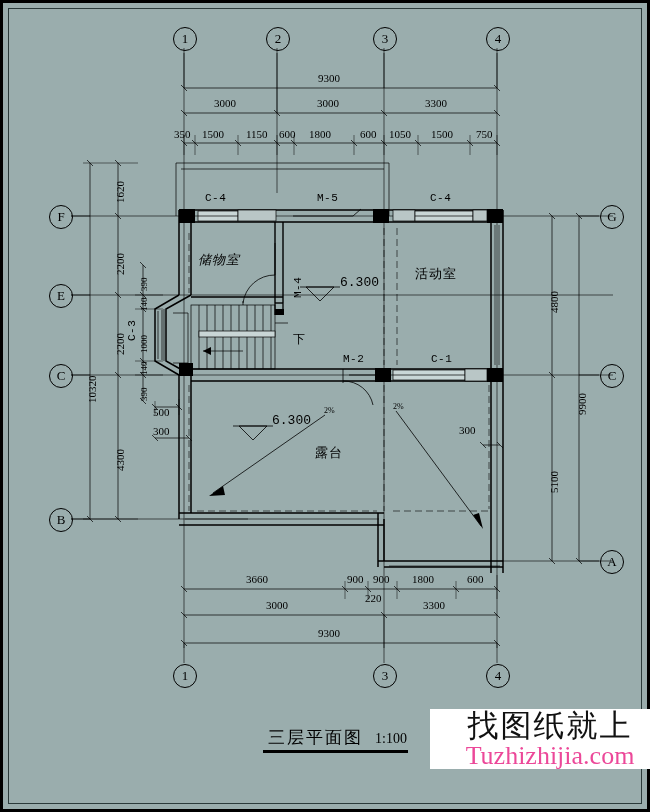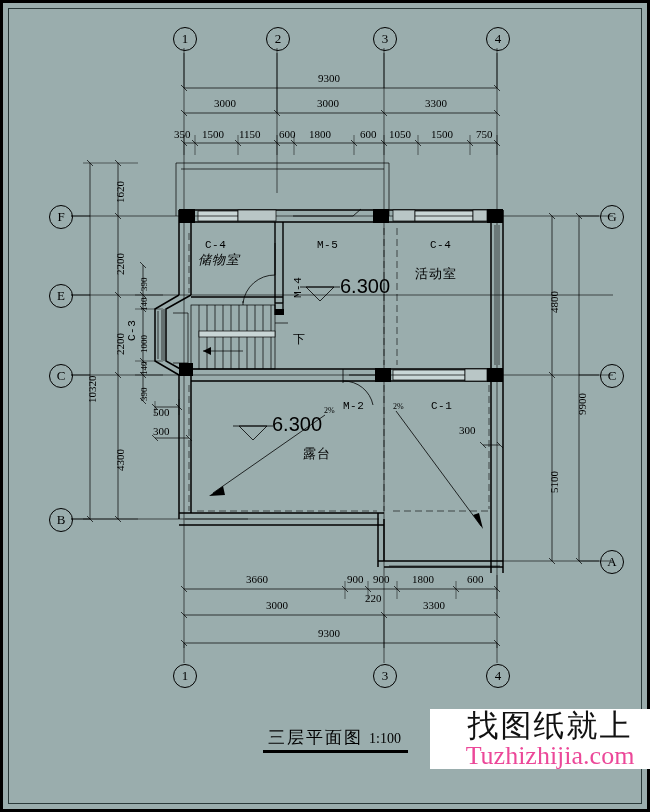--- a/index.html
+++ b/index.html
@@ -5,33 +5,33 @@
   html,body{margin:0;padding:0;background:#000;}
   body{width:650px;height:812px;overflow:hidden;font-family:"Liberation Sans",sans-serif;}
   #sheet{position:relative;width:650px;height:812px;background:#9aadad;
          border:3px solid #000;box-sizing:border-box;}
   #inner{position:absolute;left:5px;top:5px;right:5px;bottom:5px;border:1px solid #2a3a3a;}
   #canvas{position:absolute;left:0;top:0;width:650px;height:812px;}
   .lbl{position:absolute;color:#000;white-space:nowrap;line-height:1;}
   .dim{font-size:11px;font-family:"Liberation Serif",serif;}
   .dimv{font-size:11px;font-family:"Liberation Serif",serif;
         transform-origin:0 0;transform:rotate(-90deg);}
-  .tag{font-size:11px;font-family:"Liberation Mono",monospace;letter-spacing:0.5px;margin-top:47px;}
+  .tag{font-size:11px;font-family:"Liberation Mono",monospace;letter-spacing:0.5px;}
   .tagv{font-size:11px;font-family:"Liberation Mono",monospace;
         transform-origin:0 0;transform:rotate(-90deg);letter-spacing:0.5px;}
   .room{font-size:13px;font-family:"DejaVu Sans",sans-serif;letter-spacing:1px;}
-  .elev{font-size:20px;font-family:Liberation Sans, sans-serif;}
+  .elev{font-size:13px;font-family:Liberation Mono, monospace;}
   .grid-id{position:absolute;width:22px;height:22px;border:1.3px solid #000;
            border-radius:50%;display:flex;align-items:center;justify-content:center;
            font-family:"Liberation Serif",serif;font-size:13px;color:#000;background:transparent;}
   .smallv{font-size:9px;transform-origin:0 0;transform:rotate(-90deg);
           font-family:"Liberation Serif",serif;}
   #title{position:absolute;left:265px;top:723px;}
   #title .t1{font-family:"DejaVu Sans",sans-serif;font-size:17px;letter-spacing:2px;color:#000;}
-  #title .t2{font-family:"Liberation Serif",serif;font-size:14px;color:#000;margin-left:6px;}
+  #title .t2{font-family:"Liberation Serif",serif;font-size:14px;color:#000;margin-left:12px;}
   #title .rule{position:absolute;left:-5px;top:24px;width:145px;height:3px;background:#000;}
   #watermark{position:absolute;left:427px;top:706px;width:220px;height:60px;
              background:#fff;display:flex;flex-direction:column;
              align-items:center;justify-content:center;overflow:hidden;padding-left:10px;}
   #watermark .w1{font-family:"DejaVu Sans",sans-serif;font-size:31px;color:#111;
                  letter-spacing:2px;line-height:1.05;}
   #watermark .w2{font-family:"Liberation Serif",serif;font-size:26px;color:#ec4899;
                  line-height:1.05;letter-spacing:0px;}
   .pct{font-size:8px;font-family:"Liberation Serif",serif;}
 </style>
@@ -410,21 +410,21 @@
       <span>A</span>
     </div>
 
   <div class="lbl dim" style="left:315px;top:70px;"><span>9300</span></div>
   <div class="lbl dim" style="left:211px;top:95px;"><span>3000</span></div>
   <div class="lbl dim" style="left:314px;top:95px;"><span>3000</span></div>
   <div class="lbl dim" style="left:422px;top:95px;"><span>3300</span></div>
 
   <div class="lbl dim" style="left:171px;top:126px;"><span>350</span></div>
   <div class="lbl dim" style="left:199px;top:126px;"><span>1500</span></div>
-  <div class="lbl dim" style="left:236px;top:126px;"><span>1150</span></div>
+  <div class="lbl dim" style="left:243px;top:126px;"><span>1150</span></div>
   <div class="lbl dim" style="left:276px;top:126px;"><span>600</span></div>
   <div class="lbl dim" style="left:306px;top:126px;"><span>1800</span></div>
   <div class="lbl dim" style="left:357px;top:126px;"><span>600</span></div>
   <div class="lbl dim" style="left:386px;top:126px;"><span>1050</span></div>
   <div class="lbl dim" style="left:428px;top:126px;"><span>1500</span></div>
   <div class="lbl dim" style="left:473px;top:126px;"><span>750</span></div>
 
   <div class="lbl dimv" style="left:84px;top:400px;"><span>10320</span></div>
   <div class="lbl dimv" style="left:112px;top:200px;"><span>1620</span></div>
   <div class="lbl dimv" style="left:112px;top:272px;"><span>2200</span></div>
@@ -459,21 +459,21 @@
   <div class="lbl tag" style="left:427px;top:190px;"><span>C-4</span></div>
   <div class="lbl tagv" style="left:124px;top:338px;"><span>C-3</span></div>
   <div class="lbl tag" style="left:428px;top:351px;"><span>C-1</span></div>
 
   <div class="lbl tag" style="left:314px;top:190px;"><span>M-5</span></div>
   <div class="lbl tagv" style="left:290px;top:295px;"><span>M-4</span></div>
   <div class="lbl tag" style="left:340px;top:351px;"><span>M-2</span></div>
 
   <div class="lbl room" style="left:195px;top:250px;font-style:italic;"><span>储物室</span></div>
   <div class="lbl room" style="left:412px;top:264px;"><span>活动室</span></div>
-  <div class="lbl room" style="left:300px;top:444px;"><span>露台</span></div>
+  <div class="lbl room" style="left:312px;top:444px;font-family:Liberation Mono, monospace;"><span>露台</span></div>
 
   <div class="lbl elev" style="left:337px;top:273px;"><span>6.300</span></div>
   <div class="lbl elev" style="left:269px;top:411px;"><span>6.300</span></div>
 
   <div class="lbl room" style="left:290px;top:330px;font-size:12px;"><span>下</span></div>
 
   <div class="lbl pct" style="left:321px;top:404px;"><span>2%</span></div>
   <div class="lbl pct" style="left:390px;top:400px;"><span>2%</span></div>
 
   <div id="title">

